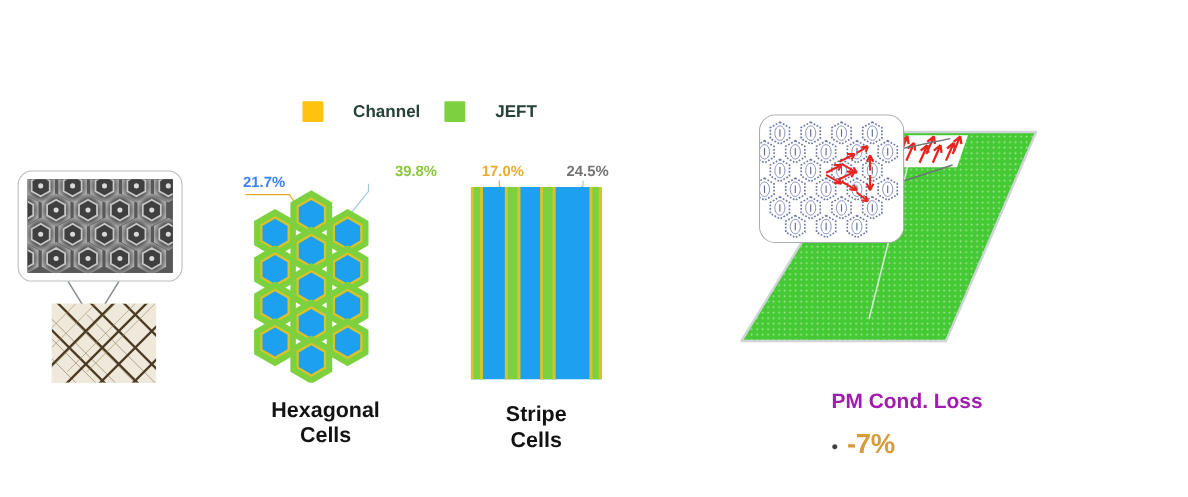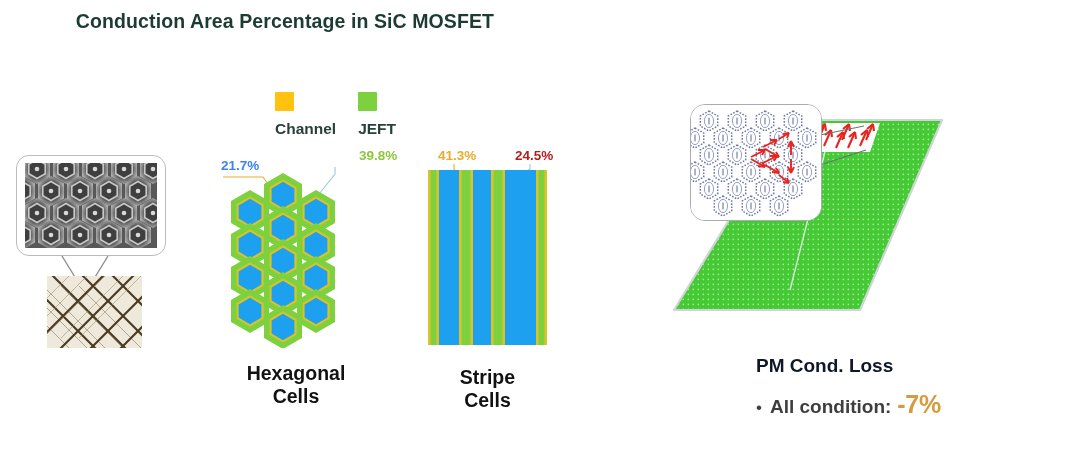--- a/index.html
+++ b/index.html
@@ -47,23 +47,22 @@
   .legend {
     position: absolute;
     left: 275px;
     top: 92px;
     display: flex;
     align-items: center;
     gap: 22px;
   }
   .legend-entry {
     display: flex;
-    align-items: flex-start;
-    gap: 9px;
-    flex-direction: column;
+    align-items: flex-end;
+    gap: 27px;
   }
   .legend-swatch {
     width: 19px;
     height: 19px;
     display: block;
     border-radius: 1px;
   }
   .legend-label {
     font-size: 15.5px;
     font-weight: bold;
@@ -155,21 +154,21 @@
     overflow: hidden;
   }
 
   
   #pm-heading {
     position: absolute;
     left: 756px;
     top: 355px;
     font-size: 19px;
     font-weight: bold;
-    color: #0f172a;
+    color: #a21caf;
   }
   #pm-row {
     position: absolute;
     left: 756px;
     top: 390px;
     display: flex;
     align-items: baseline;
     gap: 6px;
   }
   #pm-bullet {
@@ -188,21 +187,20 @@
     font-weight: bold;
     color: #d79a3c;
     letter-spacing: -0.3px;
   }
 </style>
 </head>
 <body>
 
 <div class="slide">
 
-  <div class="title" id="title-left">Conduction Area Percentage in SiC MOSFET</div>
 
 
   <div class="legend">
     <div class="legend-entry">
       <span class="legend-swatch" style="background:#FFC20E"></span>
       <span class="legend-label">Channel</span>
     </div>
     <div class="legend-entry">
       <span class="legend-swatch" style="background:#7DD13F"></span>
       <span class="legend-label">JEFT</span>
@@ -325,22 +323,22 @@
         <use href="#hexCell" x="55" y="159"></use>
 
         <use href="#hexCell" x="88" y="44"></use>
         <use href="#hexCell" x="88" y="77"></use>
         <use href="#hexCell" x="88" y="110"></use>
         <use href="#hexCell" x="88" y="143"></use>
       </g>
     </svg>
   </div>
 
-  <div class="pct" id="pct-stripe-channel" style="left:438px; top:148px; color:#E8AC2E;">41.3%</div>
-  <div class="pct" id="pct-stripe-jeft" style="left:515px; top:148px; color:#b91c1c;">24.5%</div>
+  <div class="pct" id="pct-stripe-channel" style="left:438px; top:148px; color:#E8AC2E;">17.0%</div>
+  <div class="pct" id="pct-stripe-jeft" style="left:515px; top:148px; color:#737373;">24.5%</div>
 
   <svg style="position:absolute; left:430px; top:160px; width:130px; height:26px; overflow:visible;">
     <path d="M 24,4 L 24,9 L 32,20" stroke="#E8AC2E" stroke-width="1.1" fill="none"></path>
     <path d="M 100,4 L 100,9 L 84,20" stroke="#9FC9DE" stroke-width="1.1" fill="none"></path>
   </svg>
 
   <div id="stripe-diagram">
     <svg width="119" height="175" viewBox="0 0 119 175">
       <rect x="0" y="0" width="119" height="175" fill="#1EA0F0"></rect>
 
@@ -481,17 +479,16 @@
           <path d="M 88,70 L 98,78"></path>
             <path d="M 98,78 L 92,77 M 98,78 L 96,73"></path>
         </g>
       </svg>
     </div>
   </div>
 
   <div id="pm-heading">PM Cond. Loss</div>
   <div id="pm-row">
     <span id="pm-bullet">•</span>
-    <span id="pm-cond-label">All condition:</span>
     <span id="pm-cond-value">-7%</span>
   </div>
 
 </div>
 
 </body></html>

